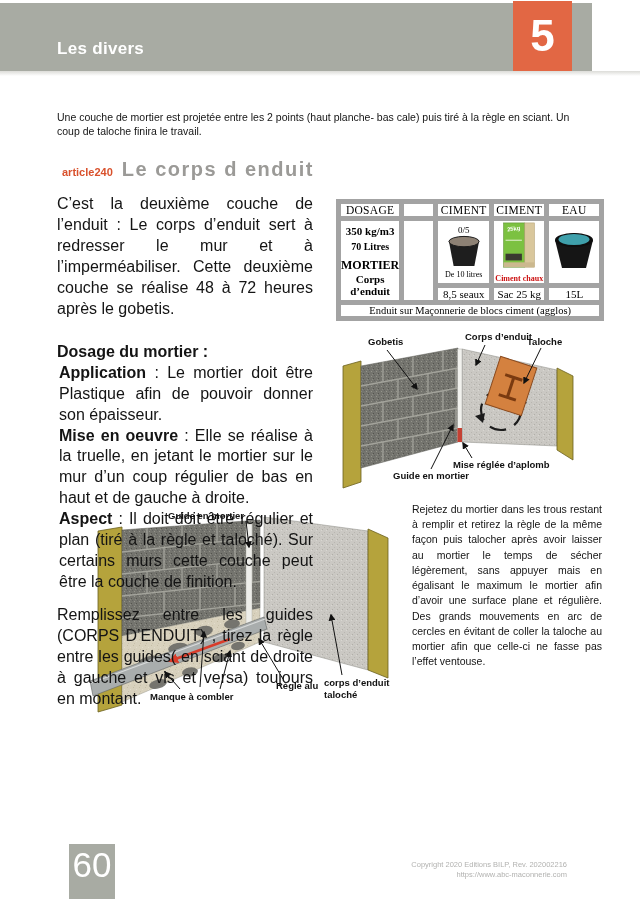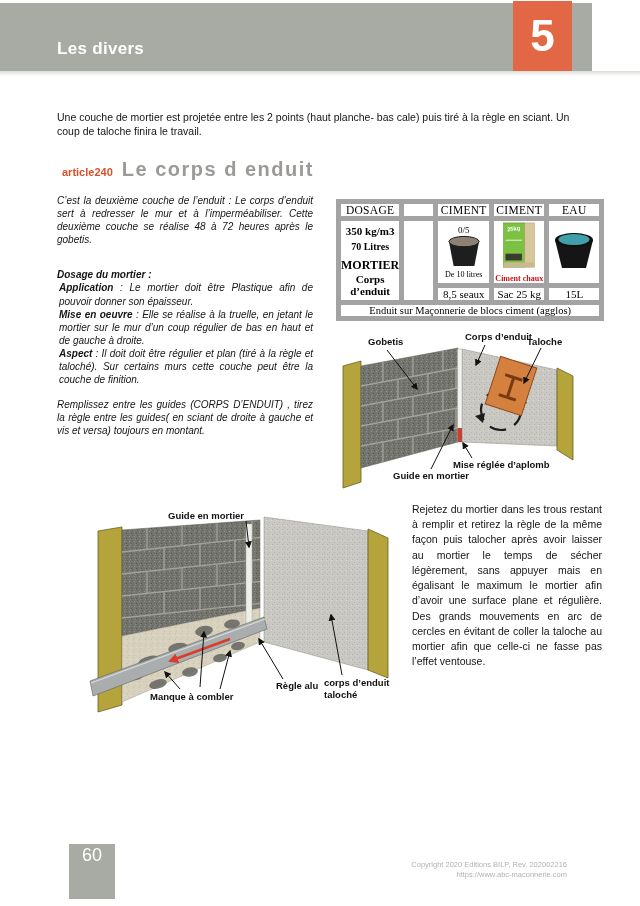--- a/index.html
+++ b/index.html
@@ -16,21 +16,21 @@
     color:#fff; display:flex; align-items:center; justify-content:center; font-size:44px; font-weight:bold; }
   .header-shadow { position:absolute; left:0; top:71px; width:640px; height:5px;
     background:linear-gradient(180deg,#dcdcd8,#ffffff); }
   
   .intro { position:absolute; left:57px; top:111px; width:527px; font-size:10.5px; line-height:1.32; }
   
   .article-row { position:absolute; left:62px; top:158px; display:flex; align-items:baseline; gap:9px; }
   .article-ref { color:#d9512c; font-weight:bold; font-size:11px; }
   .article-title { color:#9b9a97; font-weight:bold; font-size:20px; letter-spacing:1.5px; }
   
-  .left-col { position:absolute; left:57px; top:194px; width:256px; font-size:10px; line-height:1.31; text-align:justify; z-index:6;font-style:italic; }
+  .left-col { position:absolute; left:57px; top:194px; width:256px; font-size:16px; line-height:1.31; text-align:justify; z-index:6; }
   .lc-p1 { margin-bottom:11px; }
   .lc-h { font-weight:bold; text-align:left; margin-top:22px; }
   .lc-item { padding-left:2px; }
   .lc-p2 { margin-top:12px; }
   
   .dosage-table { position:absolute; left:336px; top:199px; z-index:6; border-collapse:collapse; background:#fff;
     font-family:"Liberation Serif","DejaVu Serif",serif; color:#000; text-align:center; }
   .dosage-table td { border:5px solid #a3a3a3; padding:0; vertical-align:middle; }
   .th-row td { font-size:11.5px; height:16px; letter-spacing:.3px; }
   .img-row td { height:67px; }
@@ -50,21 +50,21 @@
   .fig-label { position:absolute; font-size:9.5px; font-weight:bold; color:#111; white-space:nowrap; z-index:6; }
   #fig-top { left:335px; top:330px; width:285px; height:160px; }
   #fig-bottom { left:78px; top:500px; width:325px; height:225px; }
   
   .watermark { position:absolute; left:55px; top:348px; z-index:5; font-weight:bold;
     color:rgba(168,168,168,.55); font-size:96px; line-height:.98; letter-spacing:-3px; pointer-events:none; }
   
   .right-col { position:absolute; left:412px; top:502px; width:190px; font-size:10.5px; line-height:1.45; text-align:justify; z-index:6; }
   
   .page-number { position:absolute; left:69px; top:844px; width:46px; height:55px; background:#a8aba3;
-    color:#fff; font-size:18px; text-align:center; padding-top:1px; }
+    color:#fff; font-size:35px; text-align:center; padding-top:1px; }
   .copyright { position:absolute; right:73px; top:860px; text-align:right; font-size:7.5px; line-height:1.35; color:#b2b2b0; }
 </style>
 </head>
 <body>
 
 <svg width="0" height="0" style="position:absolute" aria-hidden="true">
   <defs>
     <pattern id="speckDark" width="5" height="5" patternUnits="userSpaceOnUse">
       <rect width="5" height="5" fill="#74746e"></rect>
       <rect x="1" y="1" width="1" height="1" fill="#95958c"></rect>

